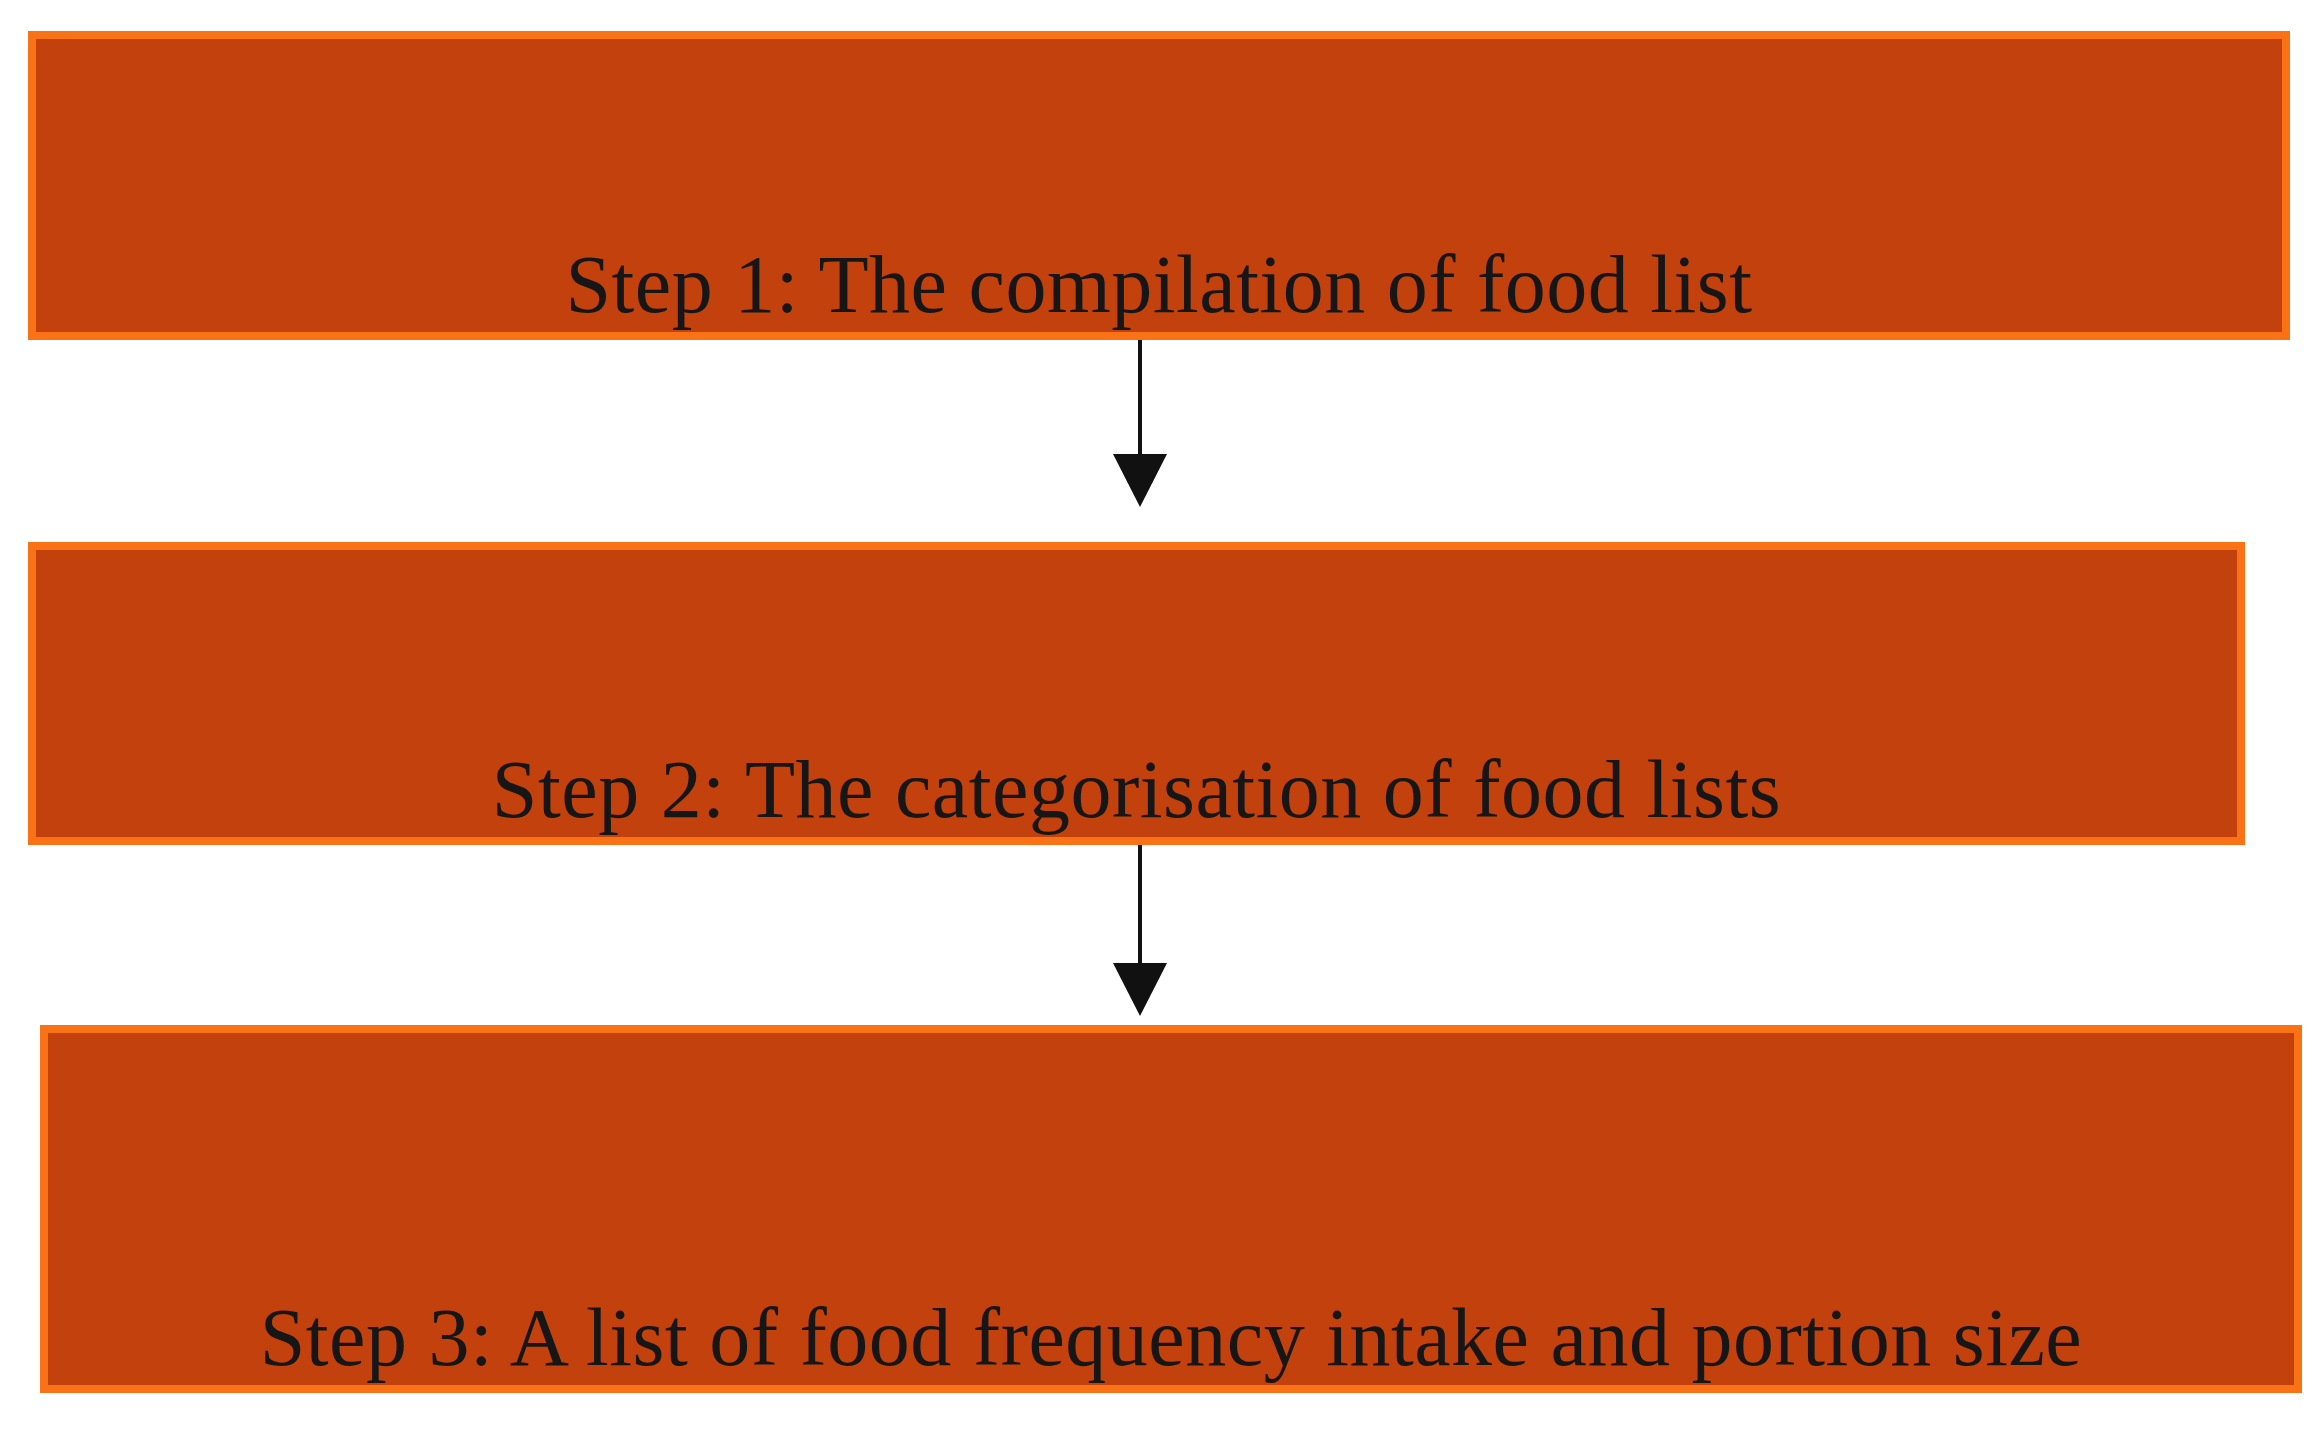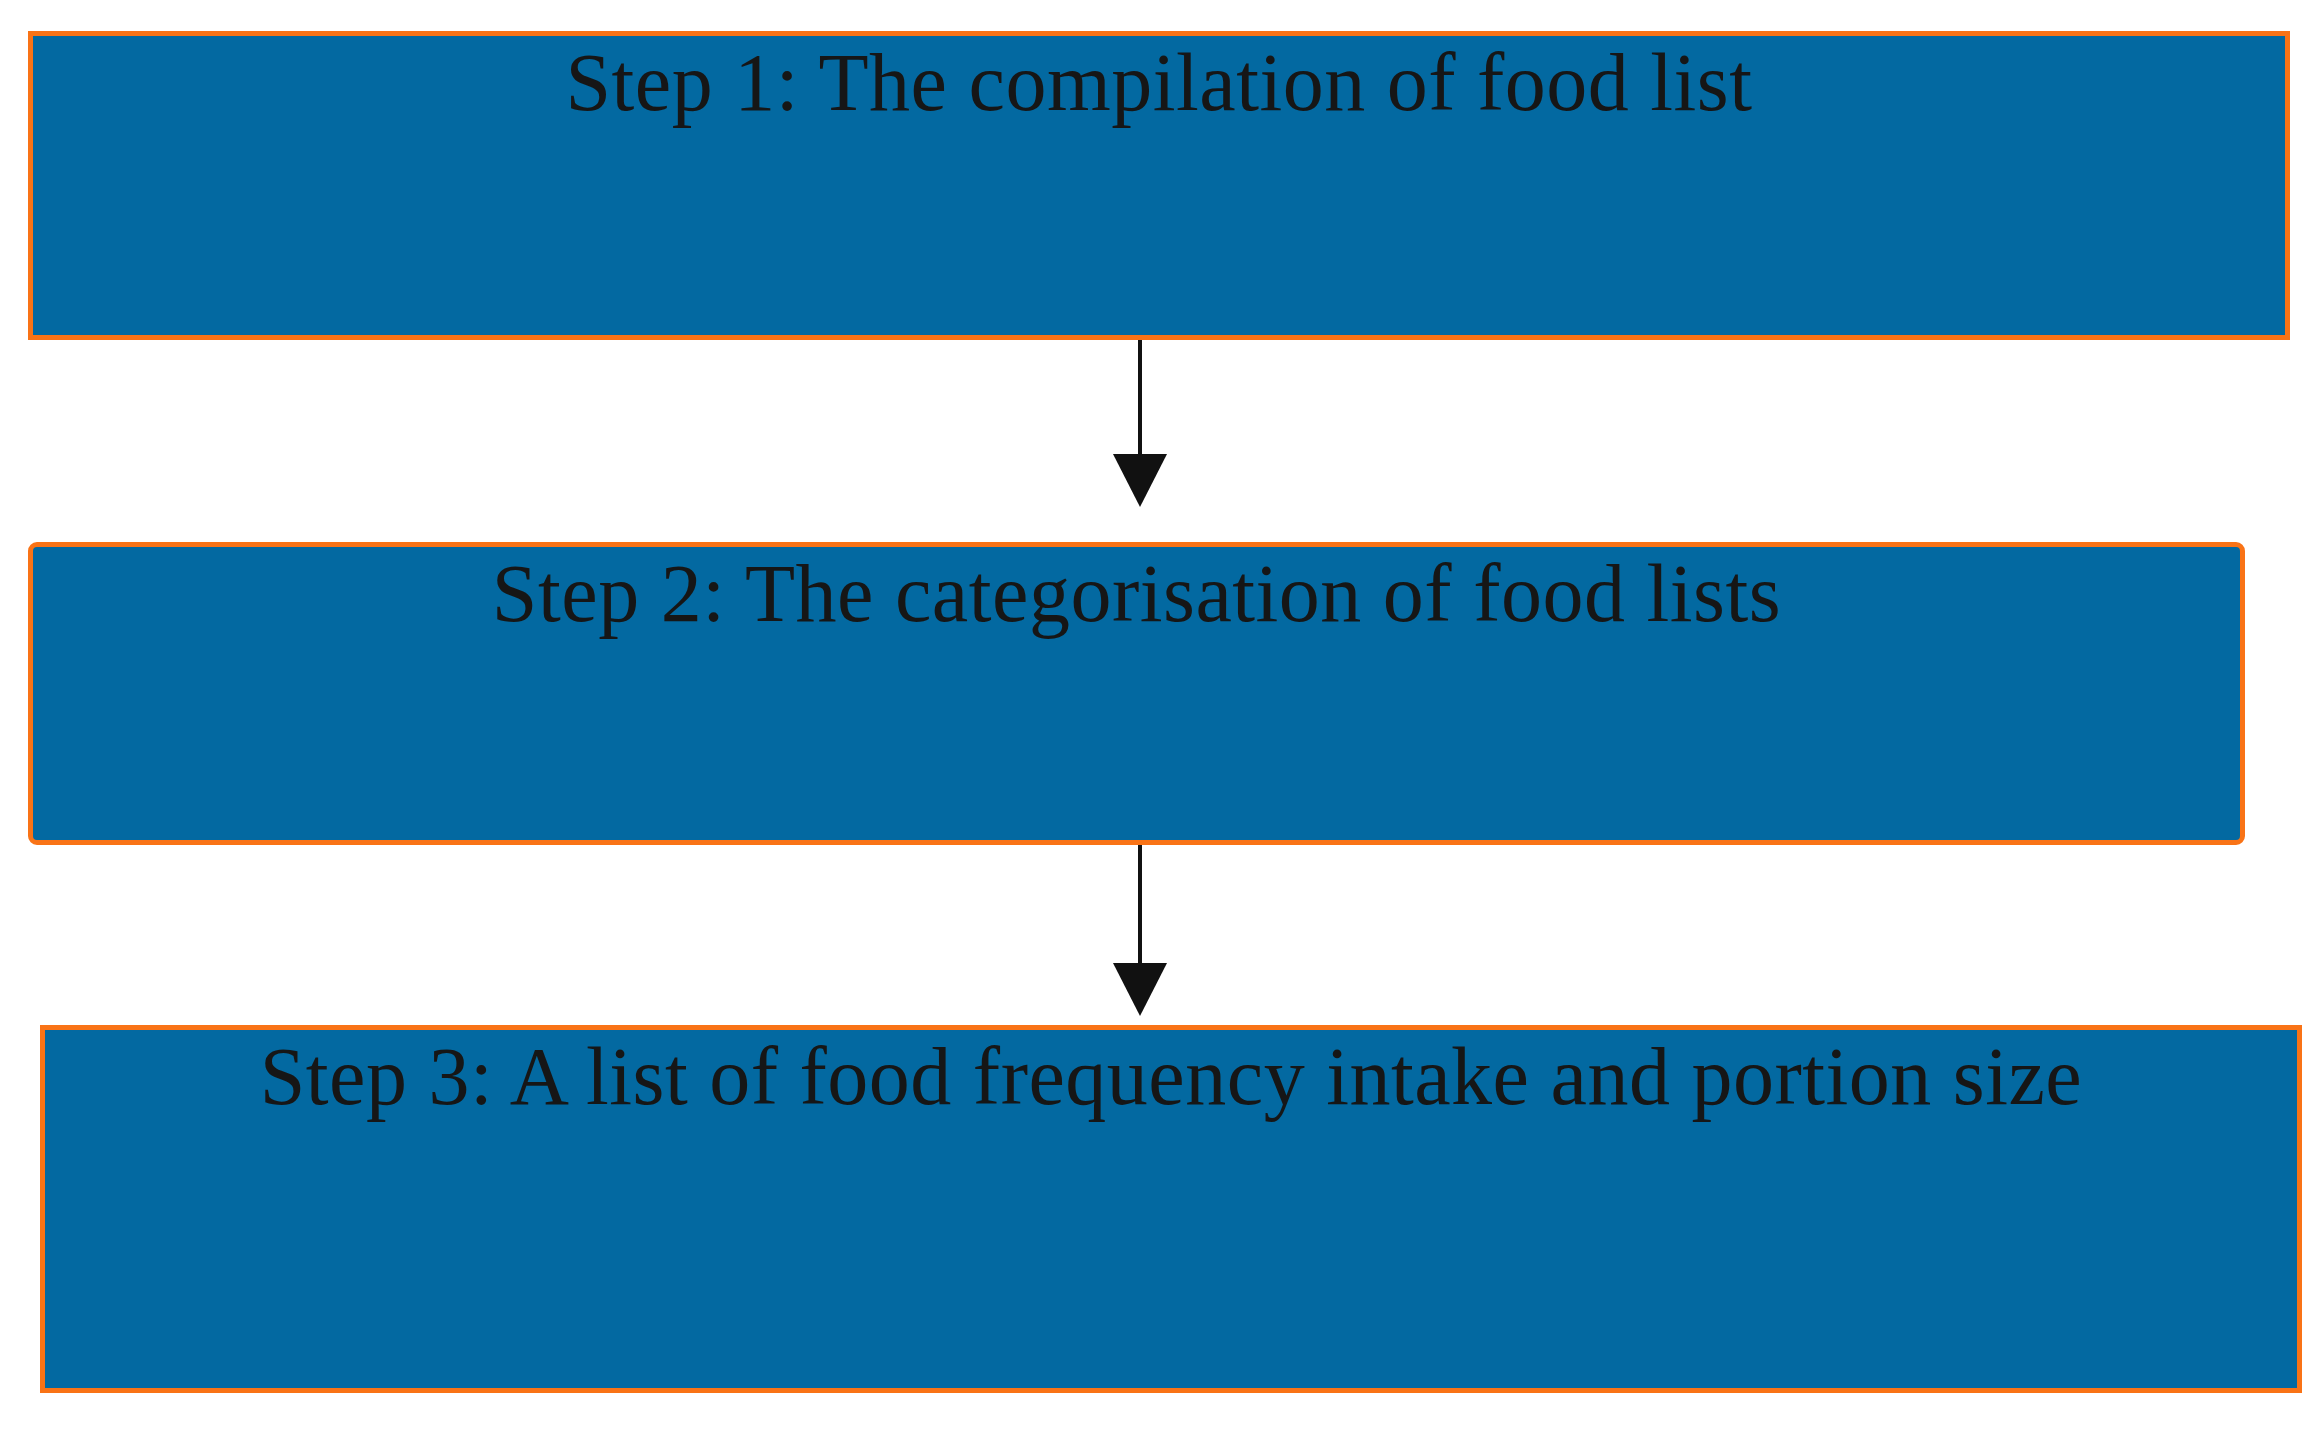--- a/index.html
+++ b/index.html
@@ -10,35 +10,35 @@
   .canvas {
     position: relative;
     width: 2316px;
     height: 1435px;
     background: #ffffff;
     overflow: hidden;
   }
   .step-box {
     position: absolute;
     box-sizing: border-box;
-    border: 5px solid #f97316;
-    background: #0369a1;
+    border: 8px solid #f97316;
+    background: #c2410c;
     display: flex;
-    align-items: flex-start;
+    align-items: flex-end;
     justify-content: center;
   }
   .step-label {
     font-family: "Liberation Serif", "DejaVu Serif", serif;
     font-size: 82px;
     color: #161616;
     white-space: nowrap;
     letter-spacing: 0.5px;
   }
   #box-step-1 { left: 28px;  top: 31px;   width: 2262px; height: 309px; }
-  #box-step-2 { left: 28px;  top: 542px;  width: 2217px; height: 303px; border-radius: 9px; }
+  #box-step-2 { left: 28px;  top: 542px;  width: 2217px; height: 303px; }
   #box-step-3 { left: 40px;  top: 1025px; width: 2262px; height: 368px; }
 
   .connector-line {
     position: absolute;
     width: 4px;
     background: #111111;
   }
   .connector-head {
     position: absolute;
     width: 0;

